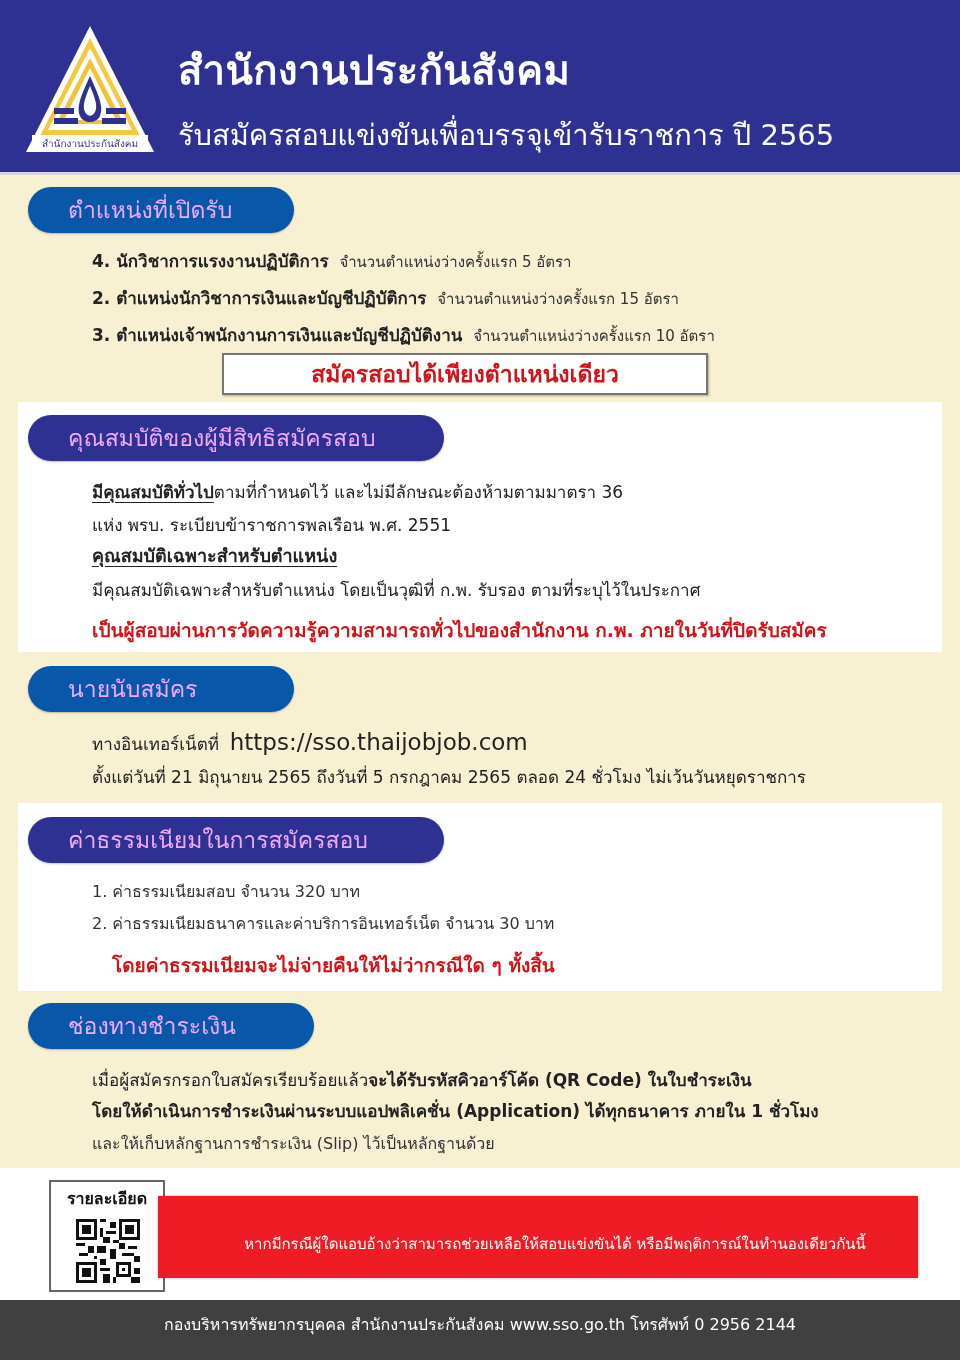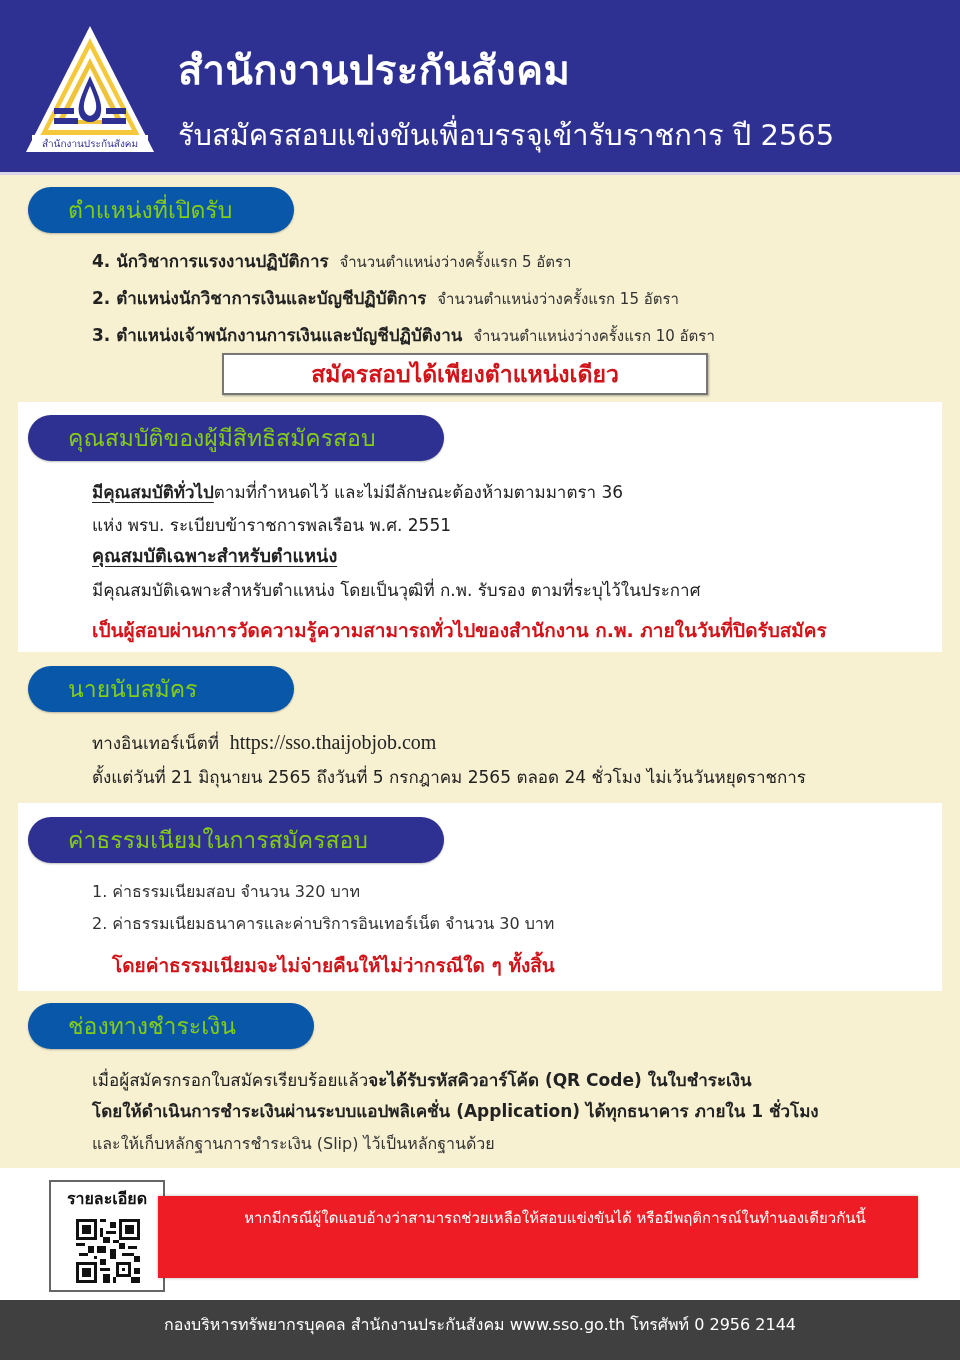--- a/index.html
+++ b/index.html
@@ -30,21 +30,21 @@
   .header-rule {
     position: absolute; left: 0; top: 172px; width: 960px; height: 3px; background: #d9d4ea;
   }
 
   
   .panel-white {
     position: absolute; left: 18px; width: 924px; background: #ffffff;
   }
   .pill {
     position: absolute; height: 46px; border-radius: 23px;
-    color: #84cc16; font-size: 23px; line-height: 46px; padding-left: 40px;
+    color: #f0abfc; font-size: 23px; line-height: 46px; padding-left: 40px;
     white-space: nowrap; box-shadow: 0 1px 2px rgba(0,0,0,0.25);
   }
   .pill.blue { background: #0857a8; }
   .pill.navy { background: #2e3192; }
 
   .line {
     position: absolute; white-space: nowrap; font-size: 17px; color: #222;
   }
   .line b { font-weight: bold; }
   .bold { font-weight: bold; }
@@ -127,21 +127,21 @@
 <div class="line" style="left:92px; top:478px;">
   <b class="u">มีคุณสมบัติทั่วไป</b><span>ตามที่กำหนดไว้ และไม่มีลักษณะต้องห้ามตามมาตรา 36</span>
 </div>
 <div class="line" style="left:92px; top:511px;">แห่ง พรบ. ระเบียบข้าราชการพลเรือน พ.ศ. 2551</div>
 <div class="line bold u" style="left:92px; top:541px; font-size:18px;">คุณสมบัติเฉพาะสำหรับตำแหน่ง</div>
 <div class="line" style="left:92px; top:576px;">มีคุณสมบัติเฉพาะสำหรับตำแหน่ง โดยเป็นวุฒิที่ ก.พ. รับรอง ตามที่ระบุไว้ในประกาศ</div>
 <div class="line red" style="left:92px; top:615px; font-size:19px;">เป็นผู้สอบผ่านการวัดความรู้ความสามารถทั่วไปของสำนักงาน ก.พ. ภายในวันที่ปิดรับสมัคร</div>
 
 <div class="pill blue" style="left:28px; top:666px; width:266px;">นายนับสมัคร</div>
 <div class="line" style="left:92px; top:729px;">
-  <span>ทางอินเทอร์เน็ตที่</span>&nbsp;&nbsp;<span style="font-size:20px;font-family:Liberation Serif, serif;">https://sso.thaijobjob.com</span>
+  <span>ทางอินเทอร์เน็ตที่</span>&nbsp;&nbsp;<span style="font-size:23px;">https://sso.thaijobjob.com</span>
 </div>
 <div class="line" style="left:92px; top:763px;">ตั้งแต่วันที่ 21 มิถุนายน 2565 ถึงวันที่ 5 กรกฎาคม 2565 ตลอด 24 ชั่วโมง ไม่เว้นวันหยุดราชการ</div>
 
 <div class="panel-white" style="top:803px; height:188px;"></div>
 <div class="pill navy" style="left:28px; top:817px; width:416px;">ค่าธรรมเนียมในการสมัครสอบ</div>
 <div class="line small" style="left:92px; top:879px; font-size:16px;">1. ค่าธรรมเนียมสอบ จำนวน 320 บาท</div>
 <div class="line small" style="left:92px; top:911px; font-size:16px;">2. ค่าธรรมเนียมธนาคารและค่าบริการอินเทอร์เน็ต จำนวน 30 บาท</div>
 <div class="line red" style="left:112px; top:950px; font-size:19px;">โดยค่าธรรมเนียมจะไม่จ่ายคืนให้ไม่ว่ากรณีใด ๆ ทั้งสิ้น</div>
 
 <div class="pill blue" style="left:28px; top:1003px; width:286px;">ช่องทางชำระเงิน</div>
@@ -188,18 +188,18 @@
       <rect x="8" y="16" width="3" height="1"></rect>
         <rect x="9" y="18" width="2" height="3"></rect>
         <rect x="12" y="19" width="1" height="2"></rect>
       <rect x="19" y="16" width="2" height="2"></rect>
         <rect x="18" y="19" width="3" height="2"></rect>
         <rect x="6" y="12" width="1" height="1"></rect>
     </g>
   </svg>
 </div>
 <div class="warning">
-  <div style="top:10px;padding-left:34px;">หากมีกรณีผู้ใดแอบอ้างว่าสามารถช่วยเหลือให้สอบแข่งขันได้ หรือมีพฤติการณ์ในทำนองเดียวกันนี้</div>
+  <div style="top:36px;padding-left:34px;">หากมีกรณีผู้ใดแอบอ้างว่าสามารถช่วยเหลือให้สอบแข่งขันได้ หรือมีพฤติการณ์ในทำนองเดียวกันนี้</div>
 </div>
 
 <div class="footer">
   <span>กองบริหารทรัพยากรบุคคล สำนักงานประกันสังคม www.sso.go.th โทรศัพท์ 0 2956 2144</span>
 </div>
 
 </body></html>

